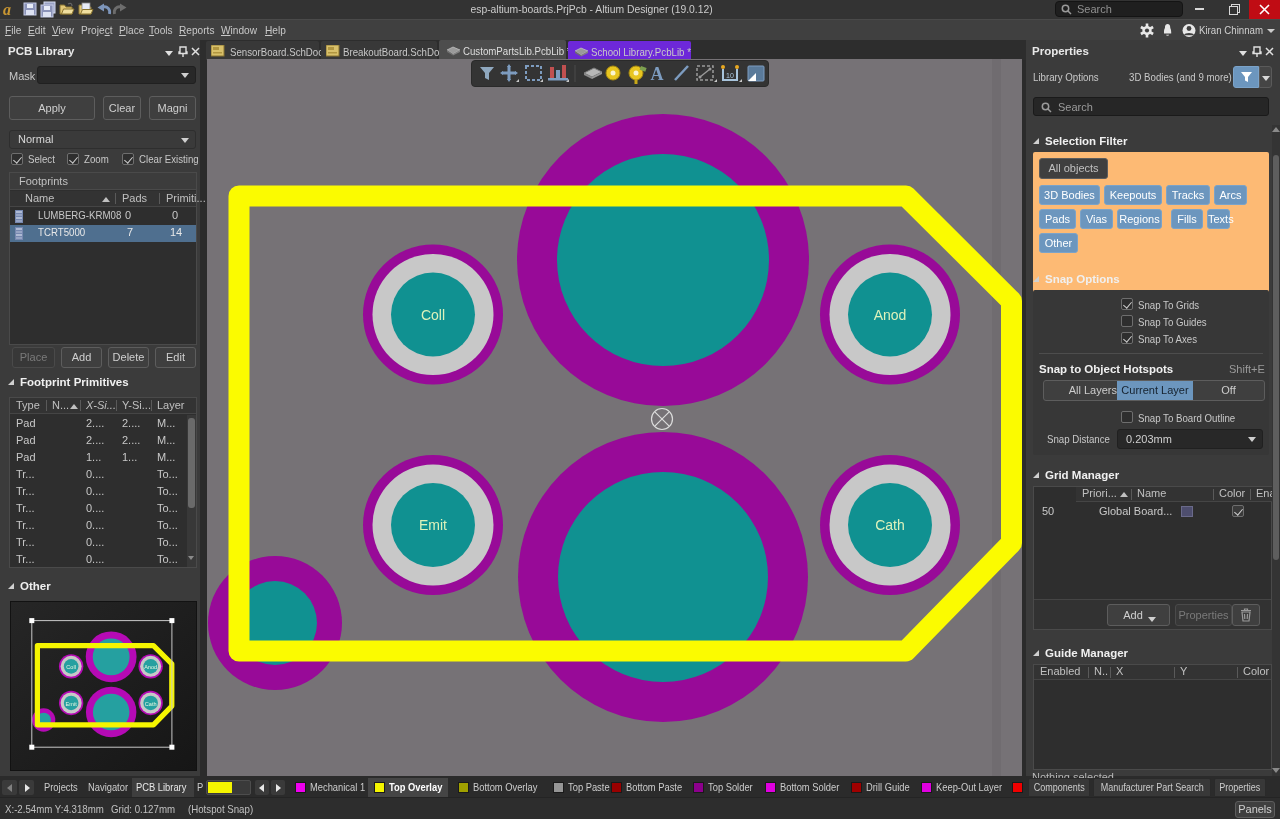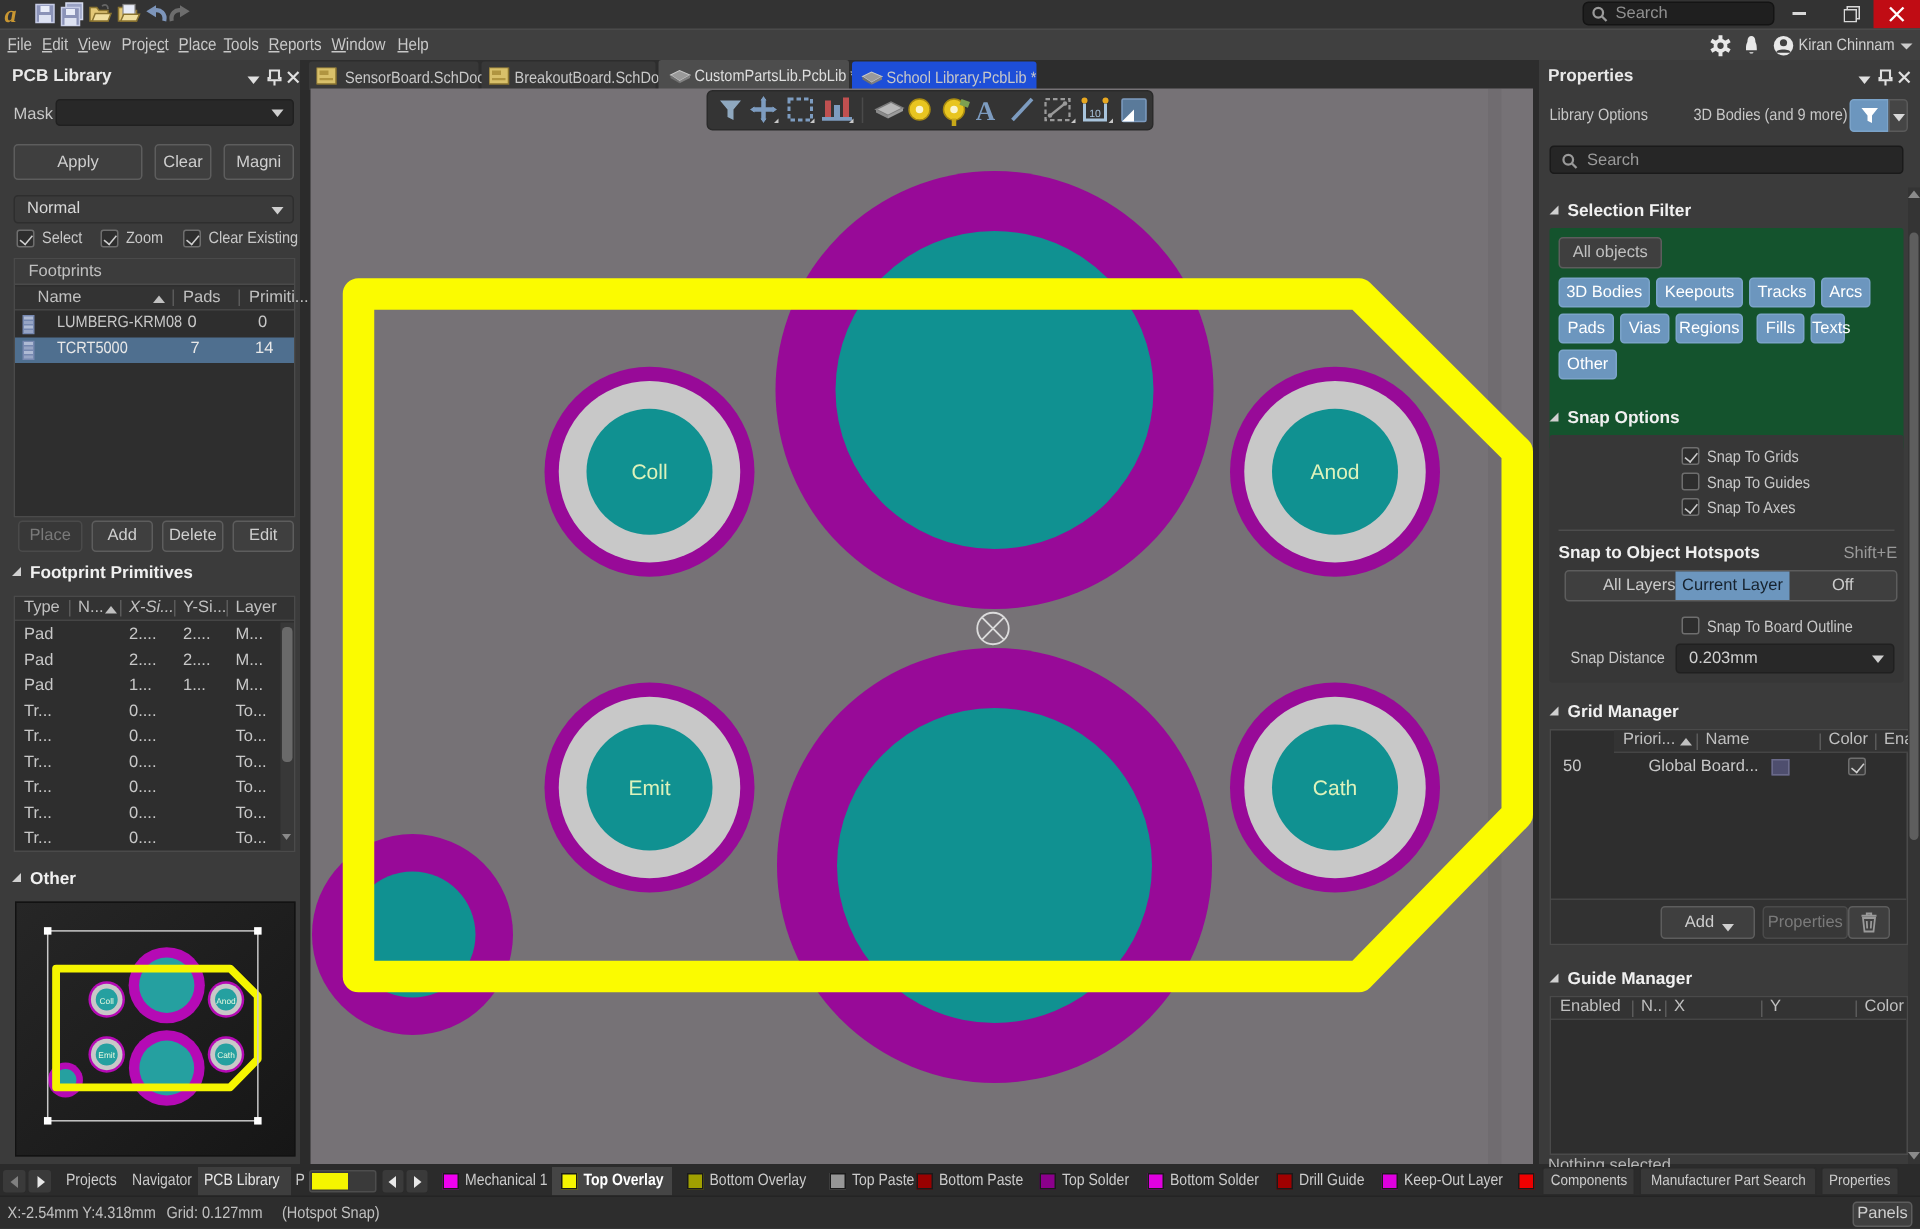--- a/index.html
+++ b/index.html
@@ -73,20 +73,21 @@
     <g transform="translate(97,2)">
       <path d="M0.5 4.5 L7 0.5 L7 8.5 Z" fill="#7d95ba"></path>
       <path d="M5 4.2 C10.5 2.5 13.5 6.5 12.5 11" stroke="#7d95ba" stroke-width="2.8" fill="none"></path>
     </g>
 
     <g transform="translate(114,2)">
       <path d="M12.5 4.5 L6 0.5 L6 8.5 Z" fill="#6d6d6d"></path>
       <path d="M8 4.2 C2.5 2.5 -0.5 6.5 0.5 11" stroke="#6d6d6d" stroke-width="2.8" fill="none"></path>
     </g>
   </svg>
+  <div class="abs" style="left:0;top:3px;width:1184px;text-align:center;color:#cccccc;font-size:11.5px;"><span class="sxc">esp-altium-boards.PrjPcb - Altium Designer (19.0.12)</span></div>
 
   <div class="abs" style="left:1055px;top:1px;width:128px;height:16px;background:#1f1f1f;border:1px solid #141414;border-radius:4px;">
     <svg class="abs" style="left:5px;top:2px" width="11" height="11" viewBox="0 0 11 11">
         <circle cx="4.5" cy="4.5" r="3.2" fill="none" stroke="#9a9a9a" stroke-width="1.5"></circle>
         <line x1="7" y1="7" x2="10" y2="10" stroke="#9a9a9a" stroke-width="1.5"></line>
       </svg>
     <span class="abs" style="left:21px;top:1px;color:#909090;font-size:11px;">Search</span>
   </div>
 
   <div class="abs" style="left:1195px;top:8px;width:9px;height:1.5px;background:#d8d8d8;"></div>
@@ -149,21 +150,21 @@
     </div>
   <div class="abs" style="left:239px;top:0px;width:127px;height:20px;background:#4d4d4d;border-radius:2px 2px 0 0;">
     <svg class="abs" style="left:6px;top:5px" width="17" height="11" viewBox="0 0 17 11">
         <path d="M2 5 L8 2 L15 5 L8 9 Z" fill="#9a9a9a" stroke="#c8c8c8" stroke-width="0.7"></path>
         <path d="M2 5 L2 7 L8 10.5 L8 9 Z" fill="#6f6f6f"></path>
         <path d="M15 5 L15 7 L8 10.5 L8 9 Z" fill="#818181"></path>
       </svg>
     <span class="abs" style="left:24px;top:4.5px;font-size:11px;color:#dedede;"><span class="sx">CustomPartsLib.PcbLib *
   </span></span>
     </div>
-  <div class="abs" style="left:368px;top:1px;width:123px;height:19px;background:#1d4ed8;border-radius:2px 2px 0 0;">
+  <div class="abs" style="left:368px;top:1px;width:123px;height:19px;background:#6d28d9;border-radius:2px 2px 0 0;">
     <svg class="abs" style="left:5px;top:5px" width="17" height="11" viewBox="0 0 17 11">
         <path d="M2 5 L8 2 L15 5 L8 9 Z" fill="#9a9a9a" stroke="#c8c8c8" stroke-width="0.7"></path>
         <path d="M2 5 L2 7 L8 10.5 L8 9 Z" fill="#6f6f6f"></path>
         <path d="M15 5 L15 7 L8 10.5 L8 9 Z" fill="#818181"></path>
       </svg>
     <span class="abs" style="left:23px;top:4.5px;font-size:11px;color:#c8c8c8;"><span class="sx">School Library.PcbLib *
   </span></span>
     </div>
 </div>
 <div id="canvas">
@@ -476,21 +477,21 @@
 
   <div class="abs" style="left:7px;top:57px;width:236px;height:19px;background:#262626;border:1px solid #1a1a1a;border-radius:3px;">
     <svg class="abs" style="left:7px;top:4px" width="11" height="11" viewBox="0 0 11 11">
         <circle cx="4.5" cy="4.5" r="3.2" fill="none" stroke="#9a9a9a" stroke-width="1.5"></circle>
         <line x1="7" y1="7" x2="10" y2="10" stroke="#9a9a9a" stroke-width="1.5"></line>
       </svg>
     <span class="abs" style="left:24px;top:3px;color:#9a9a9a;font-size:11px;">Search</span>
   </div>
 
   <div class="secthead" style="left:7px;top:95px;">Selection Filter</div>
-  <div class="abs" style="left:7px;top:112px;width:236px;height:148px;background:#14532d;border-radius:2px;">
+  <div class="abs" style="left:7px;top:112px;width:236px;height:148px;background:#fdba74;border-radius:2px;">
     <div class="btn" style="left:6px;top:6px;width:69px;height:21px;line-height:19px;color:#c0c0c0;">All objects</div>
     <div class="bluebtn" style="left:6px;top:33px;width:61px;">3D Bodies</div>
     <div class="bluebtn" style="left:71px;top:33px;width:58px;">Keepouts</div>
     <div class="bluebtn" style="left:133px;top:33px;width:44px;text-align:center;">Tracks</div>
     <div class="bluebtn" style="left:181px;top:33px;width:33px;">Arcs</div>
     <div class="bluebtn" style="left:6px;top:57px;width:37px;">Pads</div>
     <div class="bluebtn" style="left:47px;top:57px;width:33px;">Vias</div>
     <div class="bluebtn" style="left:84px;top:57px;width:45px;">Regions</div>
     <div class="bluebtn" style="left:138px;top:57px;width:32px;">Fills</div>
     <div class="bluebtn" style="left:174px;top:57px;width:23px;">Texts</div>

